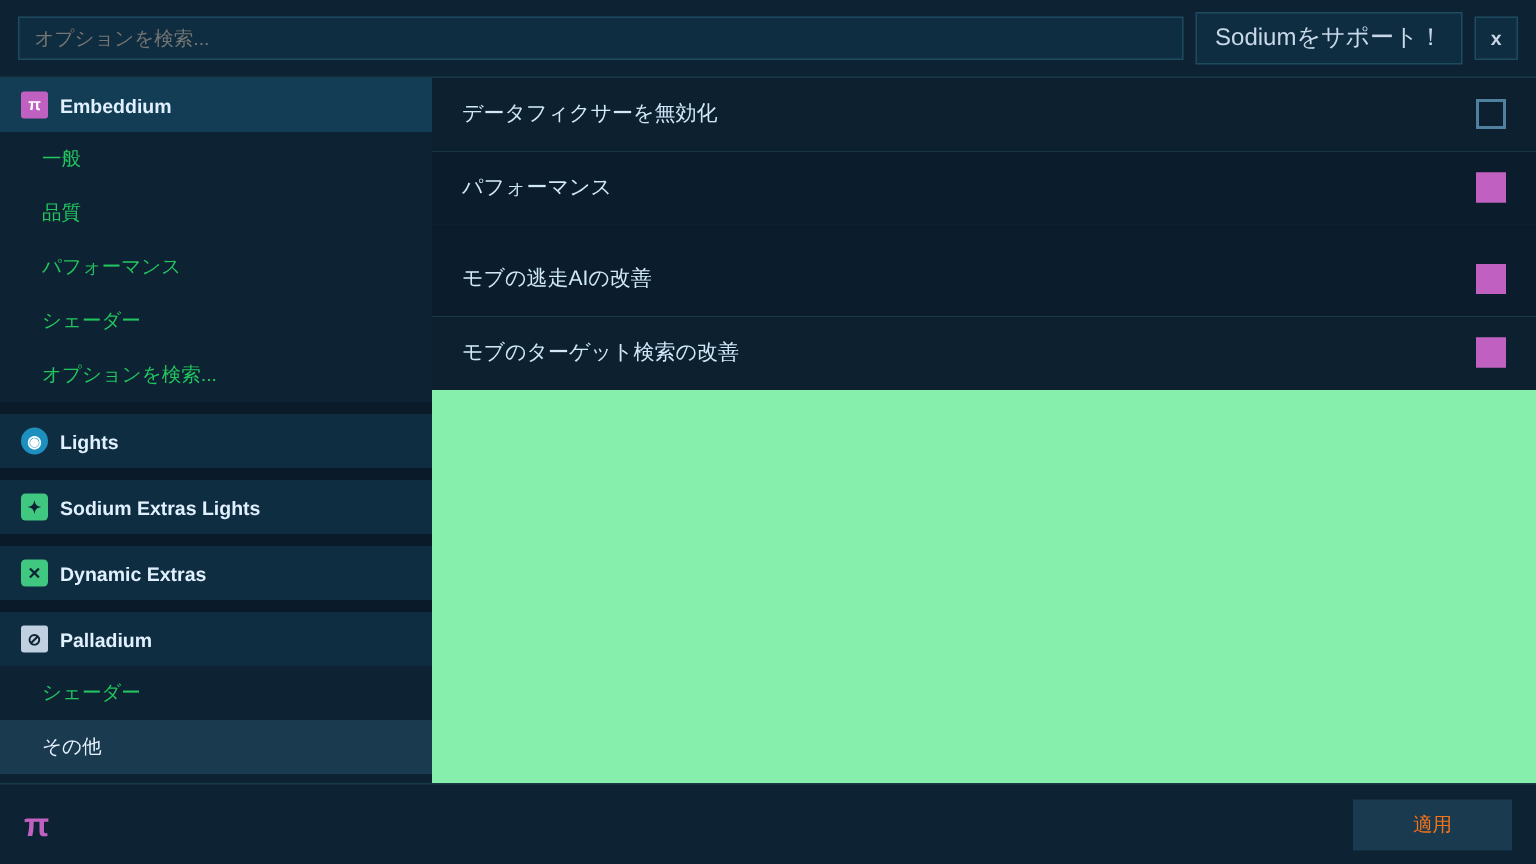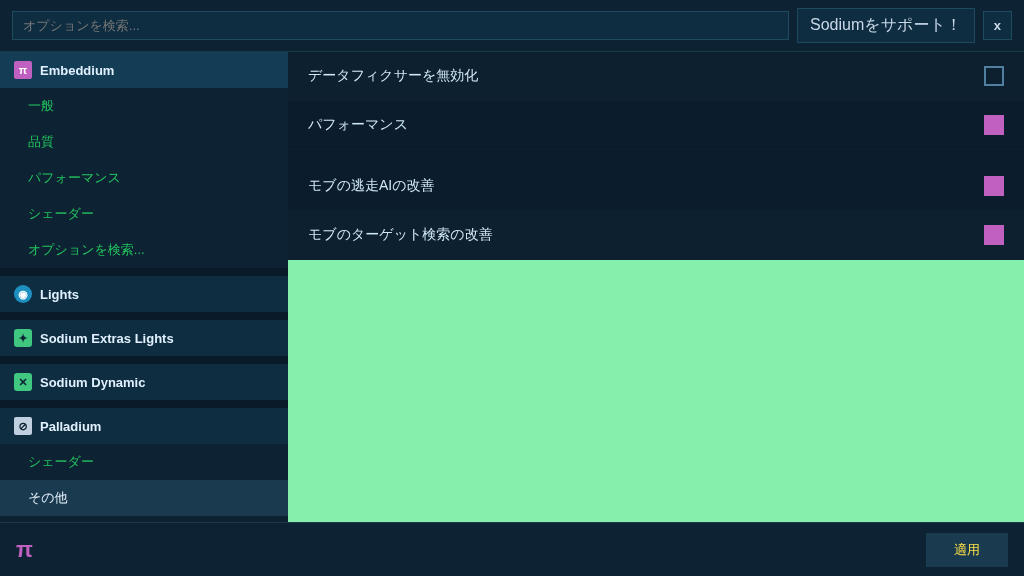--- a/index.html
+++ b/index.html
@@ -187,24 +187,24 @@
     .footer-logo {
       color: #c060c0;
       font-size: 22px;
       font-weight: bold;
     }
     .footer-buttons {
       display: flex;
       gap: 8px;
     }
     .footer-btn {
-      padding: 8px 28px;
+      padding: 8px 40px;
       font-size: 13px;
       cursor: pointer;
-      color: #fde047;
+      color: #f97316;
       border: none;
       margin-left: 43px;
     }
     .footer-btn.apply {
       background: #1a3a50;
     }
     .footer-btn.done {
       background: #1a3a50;
     }
 
@@ -259,21 +259,21 @@
 
     <div class="group-gap"></div>
     <div class="sidebar-item group-header">
       <span class="plugin-icon icon-sodium-dynamic">✦</span>
       <span>Sodium Extras Lights</span>
     </div>
 
     <div class="group-gap"></div>
     <div class="sidebar-item group-header">
       <span class="plugin-icon icon-sodium-extras">✕</span>
-      <span>Sodium Dynamic</span>
+      <span>Dynamic Extras</span>
     </div>
 
     <div class="group-gap"></div>
     <div class="sidebar-item group-header">
       <span class="plugin-icon icon-palladium">⊘</span>
       <span>Palladium</span>
     </div>
     <div class="sidebar-item sub-item">
       <span>シェーダー</span>
     </div>

